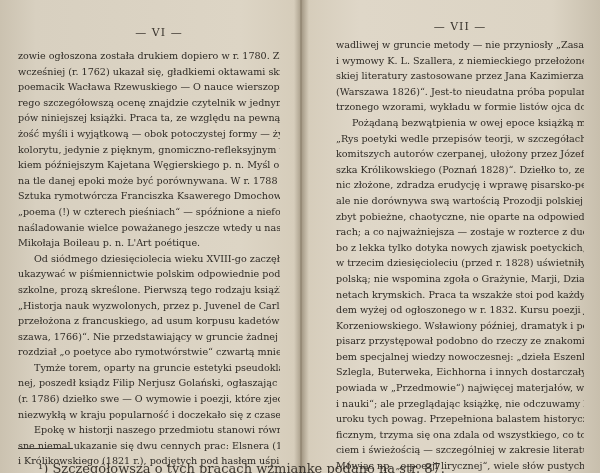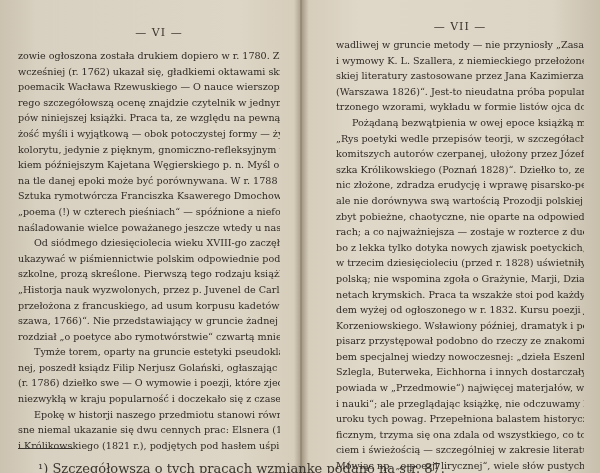--- a/index.html
+++ b/index.html
@@ -54,20 +54,21 @@
         <span class="line ">poemacik Wacława Rzewuskiego — O nauce wierszopiskiej, któ-</span>
         <span class="line ">rego szczegółowszą ocenę znajdzie czytelnik w jednym z ustę-</span>
         <span class="line ">pów niniejszej książki. Praca ta, ze względu na pewną świe-</span>
         <span class="line ">żość myśli i wyjątkową — obok potoczystej formy — żywość</span>
         <span class="line ">kolorytu, jedynie z pięknym, gnomiczno-refleksyjnym wierszy-</span>
         <span class="line ">kiem późniejszym Kajetana Węgierskiego p. n. Myśl o poezji</span>
         <span class="line ">na tle danej epoki może być porównywana. W r. 1788 wyszła</span>
         <span class="line ">Sztuka rymotwórcza Franciszka Ksawerego Dmochowskiego —</span>
         <span class="line ">„poema (!) w czterech pieśniach“ — spóźnione a niefortunne</span>
         <span class="line ">naśladowanie wielce poważanego jeszcze wtedy u nas utworu</span>
+        <span class="line last">Mikołaja Boileau p. n. L'Art poétique.</span>
         <span class="line indent">Od siódmego dziesięciolecia wieku XVIII-go zaczęły się</span>
         <span class="line ">ukazywać w piśmiennictwie polskim odpowiednie podręczniki</span>
         <span class="line ">szkolne, prozą skreślone. Pierwszą tego rodzaju książką była:</span>
         <span class="line ">„Historja nauk wyzwolonych, przez p. Juvenel de Carlancas,</span>
         <span class="line ">przełożona z francuskiego, ad usum korpusu kadetów (War-</span>
         <span class="line ">szawa, 1766)“. Nie przedstawiający w gruncie żadnej wartości,</span>
         <span class="line ">rozdział „o poetyce abo rymotwórstwie“ czwartą mniej więcej</span>
         <span class="line indent">Tymże torem, oparty na gruncie estetyki pseudoklasycz-</span>
         <span class="line ">nej, poszedł ksiądz Filip Nerjusz Golański, ogłaszając drukiem</span>
         <span class="line ">(r. 1786) dziełko swe — O wymowie i poezji, które zjednało sobie</span>

